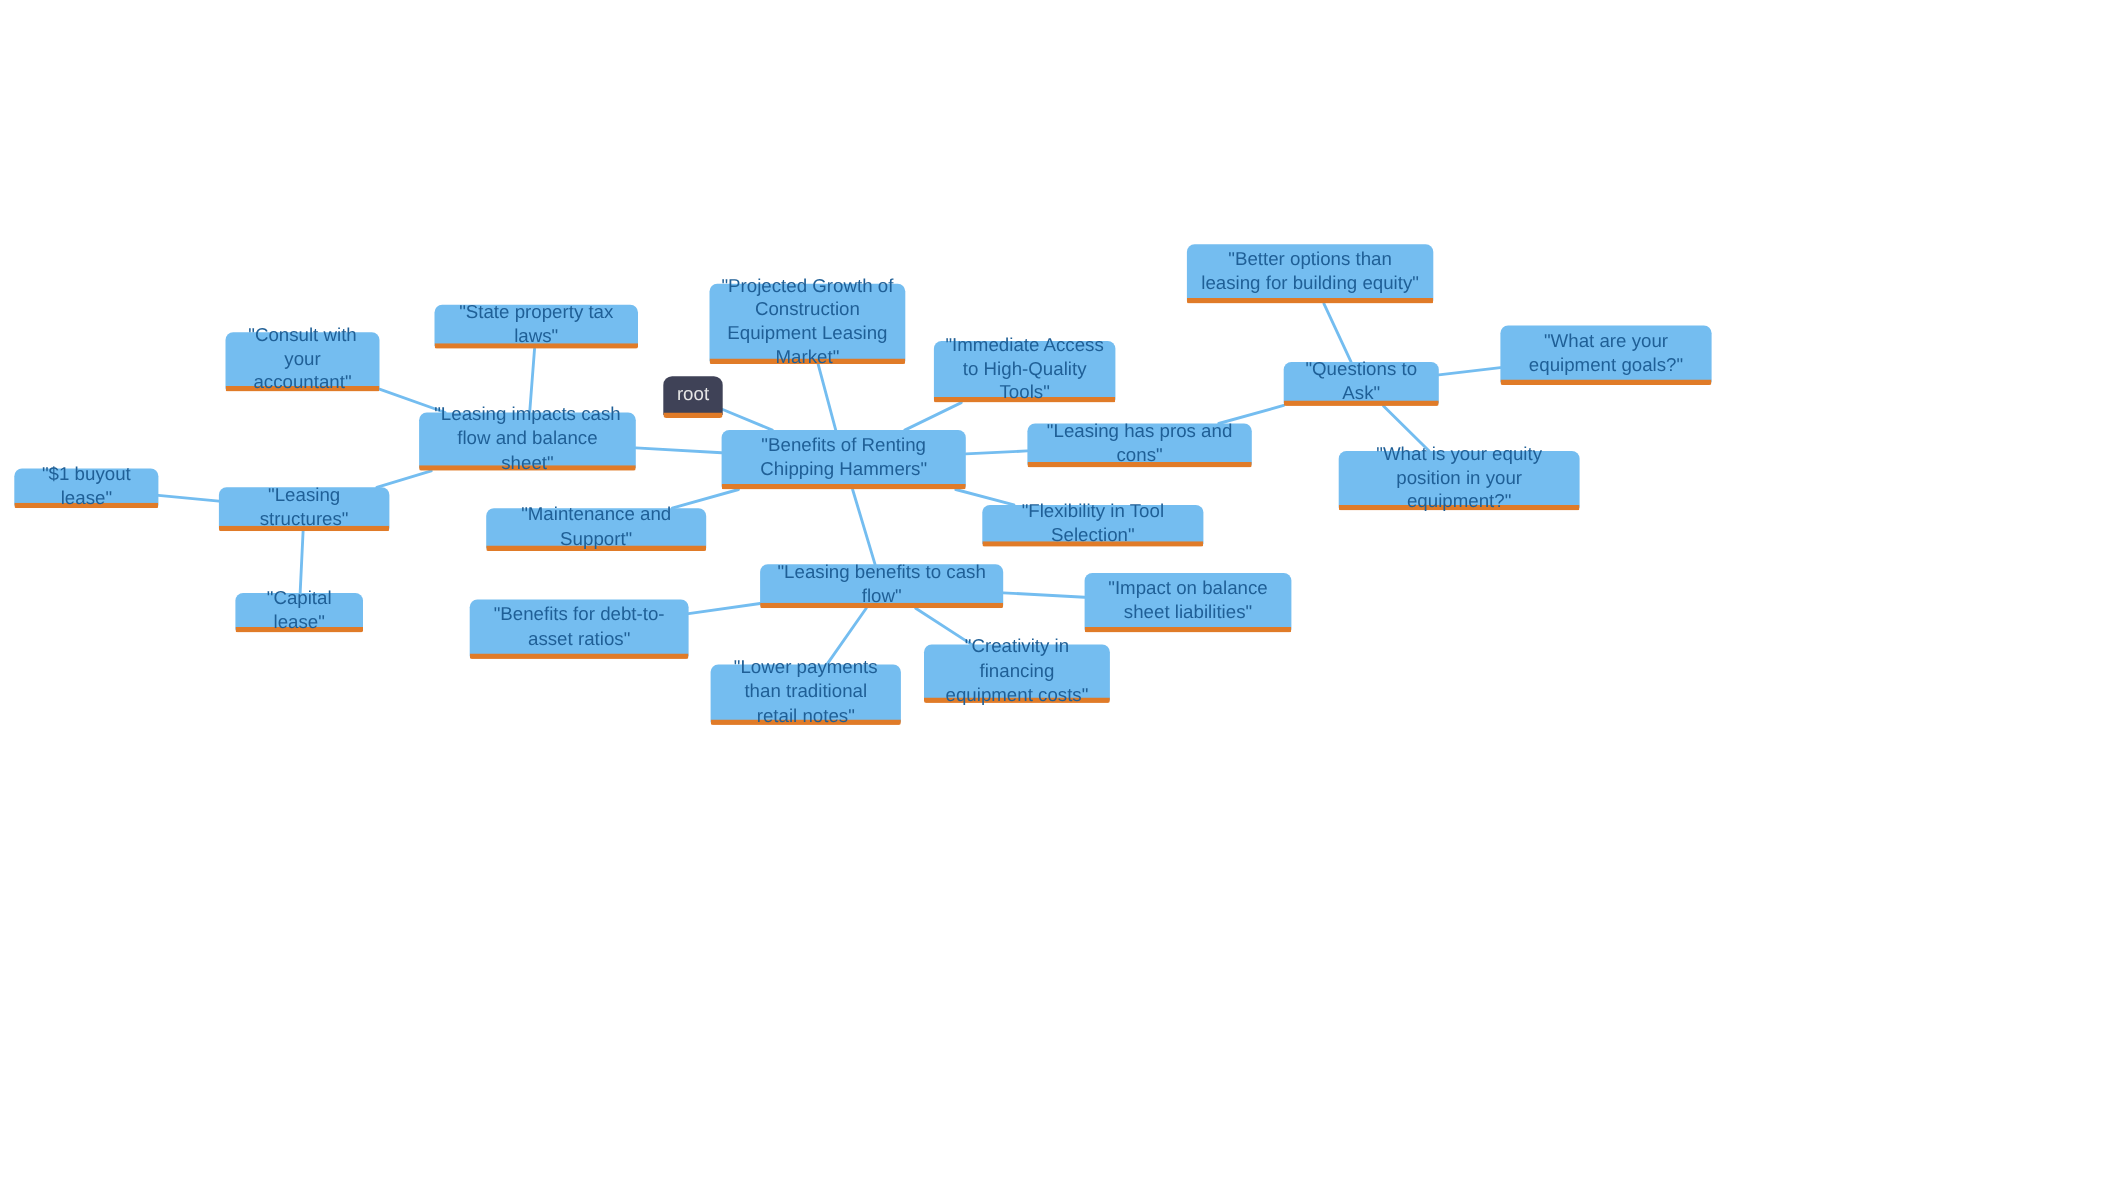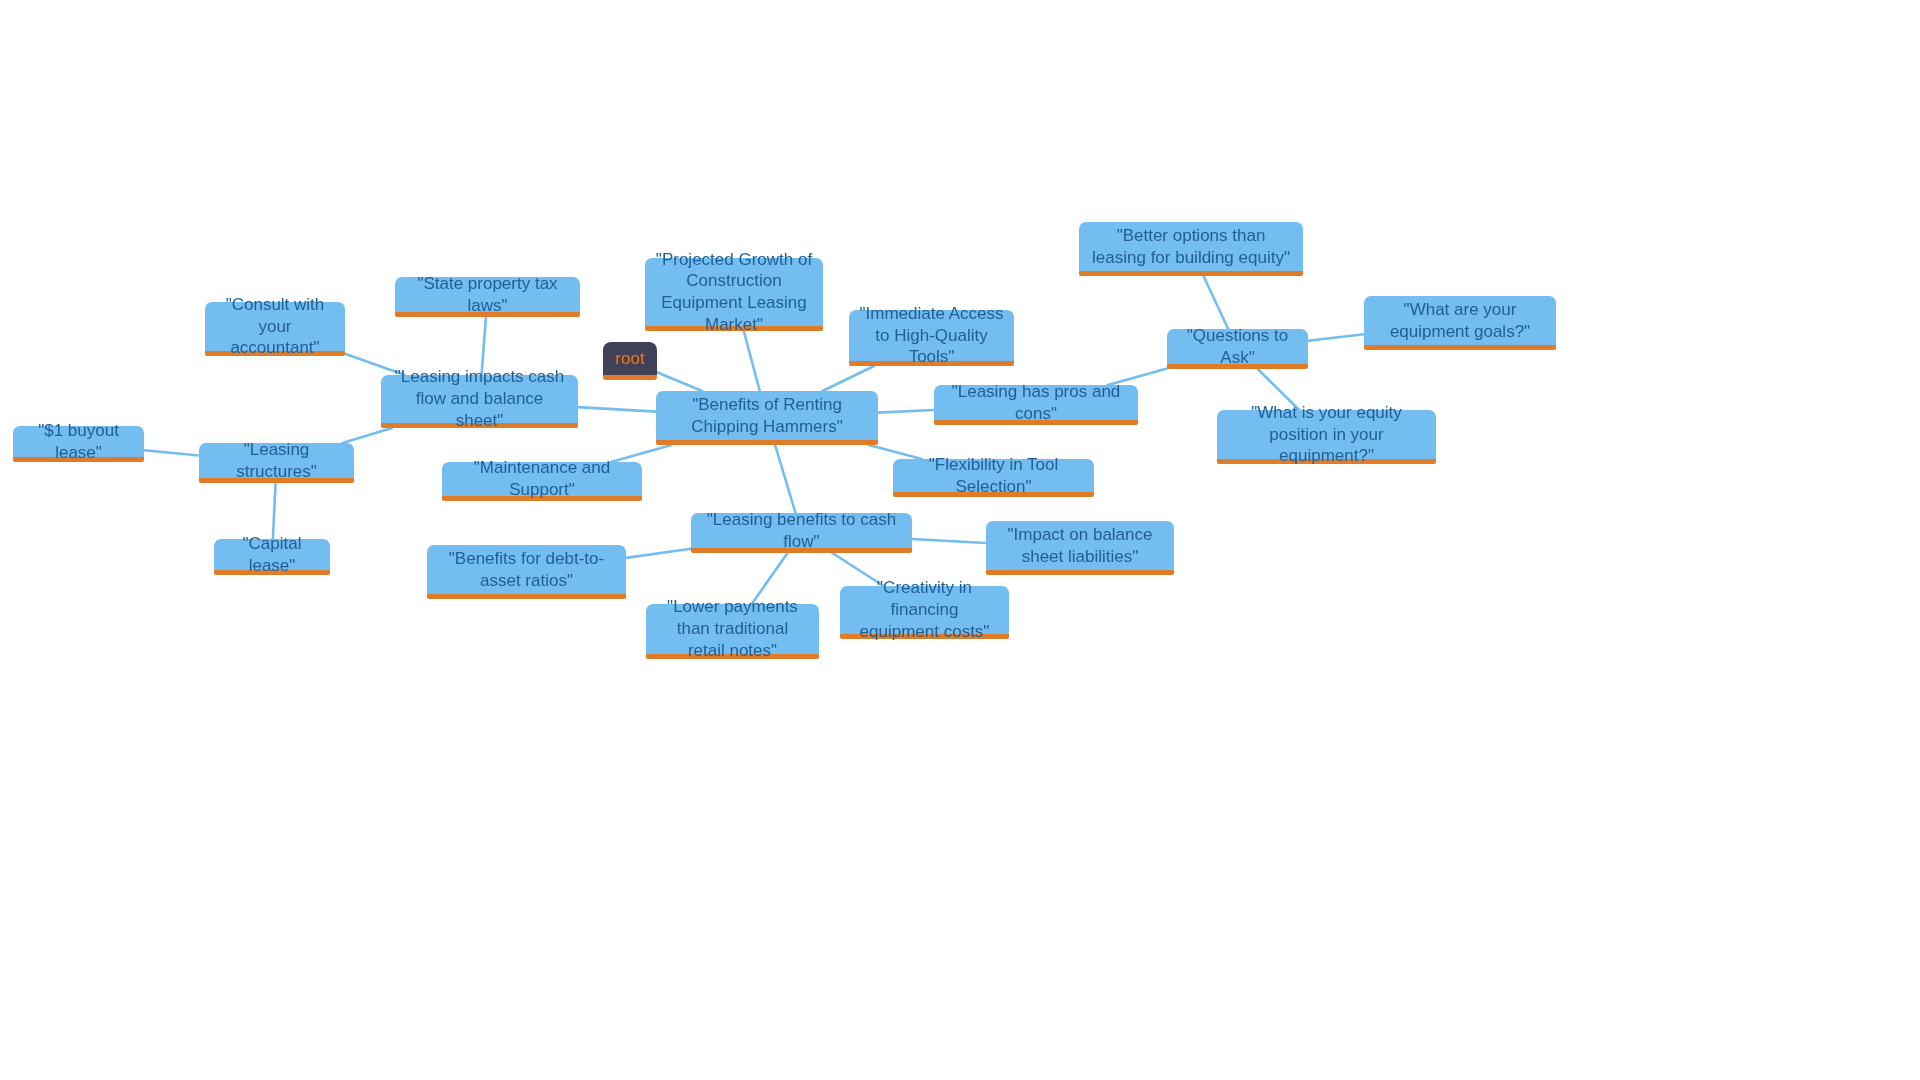--- a/index.html
+++ b/index.html
@@ -79,21 +79,21 @@
       <line x1="691" y1="548.670909090909" x2="626" y2="557.8890909090909" stroke="#74bdf0" stroke-width="2.6" stroke-linecap="round"></line>
       <line x1="787.489847715736" y1="553" x2="751.763959390863" y2="604" stroke="#74bdf0" stroke-width="2.6" stroke-linecap="round"></line>
       <line x1="832.4433962264151" y1="553" x2="883.5" y2="586" stroke="#74bdf0" stroke-width="2.6" stroke-linecap="round"></line>
       <line x1="912" y1="538.951526032316" x2="986" y2="542.9371633752244" stroke="#74bdf0" stroke-width="2.6" stroke-linecap="round"></line>
       <line x1="1107.9642857142858" y1="385" x2="1167" y2="368.59305210918114" stroke="#74bdf0" stroke-width="2.6" stroke-linecap="round"></line>
       <line x1="1228.2" y1="329" x2="1203.555" y2="276" stroke="#74bdf0" stroke-width="2.6" stroke-linecap="round"></line>
       <line x1="1308" y1="340.761797752809" x2="1364" y2="334.2179775280899" stroke="#74bdf0" stroke-width="2.6" stroke-linecap="round"></line>
       <line x1="1257.7272727272727" y1="369" x2="1299.1931818181818" y2="410" stroke="#74bdf0" stroke-width="2.6" stroke-linecap="round"></line>
     </svg>
   <div id="node-layer">
-      <div class="node root-node" style="left: 603px; top: 342px; width: 54px; height: 38px; background: rgb(63, 66, 87); color: #f97316; border-bottom-color: rgb(224, 123, 40);">
+      <div class="node root-node" style="left: 603px; top: 342px; width: 54px; height: 38px; background: rgb(63, 66, 87); color: #e5e5e5; border-bottom-color: rgb(224, 123, 40);">
         <span class="node-label">root</span>
       </div>
       <div class="node" style="left: 656px; top: 391px; width: 222px; height: 54px; background: rgb(116, 189, 240); color: rgb(31, 95, 150); border-bottom-color: rgb(224, 123, 40);">
         <span class="node-label">"Benefits of Renting Chipping Hammers"</span>
       </div>
       <div class="node" style="left: 645px; top: 258px; width: 178px; height: 73px; background: rgb(116, 189, 240); color: rgb(31, 95, 150); border-bottom-color: rgb(224, 123, 40);">
         <span class="node-label">"Projected Growth of Construction Equipment Leasing Market"</span>
       </div>
       <div class="node" style="left: 849px; top: 310px; width: 165px; height: 56px; background: rgb(116, 189, 240); color: rgb(31, 95, 150); border-bottom-color: rgb(224, 123, 40);">
         <span class="node-label">"Immediate Access to High-Quality Tools"</span>

